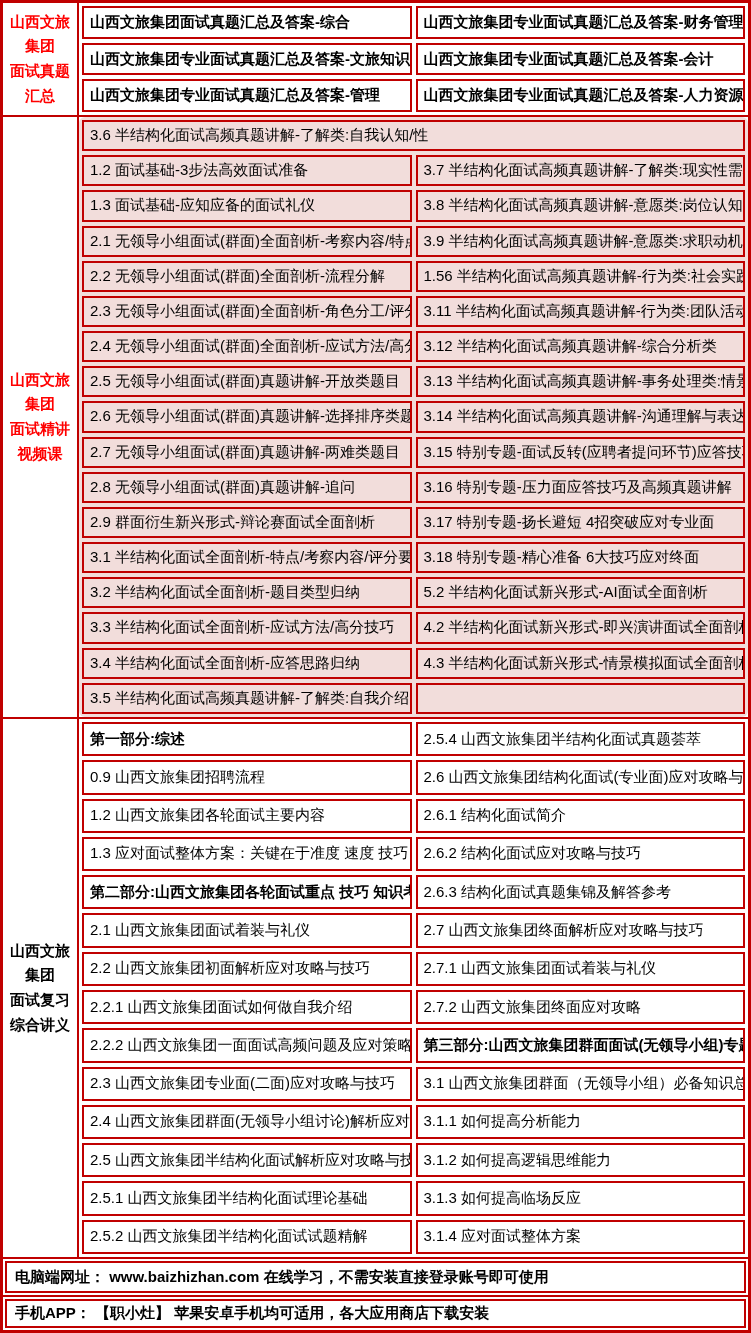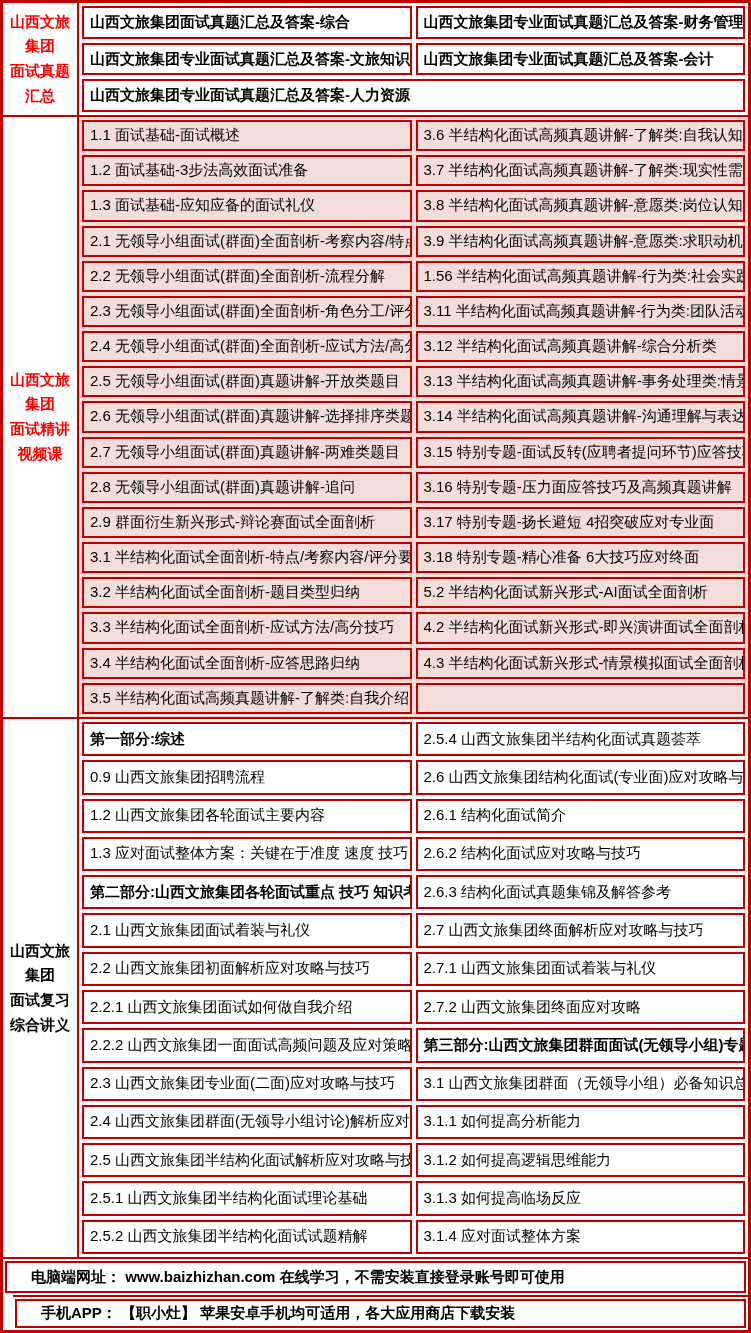--- a/index.html
+++ b/index.html
@@ -26,37 +26,38 @@
     font-weight:bold; font-size:15px; line-height:1.65;
     background:#ffffff;
   }
   .label-red { color:#FF0000; }
   .label-black { color:#000000; }
   .content {
     flex:1; min-width:0;
     display:flex; flex-direction:column;
     padding:1px;
     box-sizing:border-box;
+    border-radius:6px;
   }
   .section.pink .content, .section.pink .cell { background:#F2DDDB; }
   .section.white .content, .section.white .cell { background:#ffffff; }
   .row { flex:1; display:flex; min-height:0; }
   .slot { flex:1; min-width:0; display:flex; padding:2px; box-sizing:border-box; }
   .cell {
     flex:1; min-width:0;
     box-sizing:border-box;
     border:2px solid #C00000;
     display:flex; align-items:center;
     padding:0 2px 0 6px;
     font-size:15px; color:#000000;
     white-space:nowrap; overflow:hidden;
   }
   .cell.bold { font-weight:bold; }
   .footer-row { display:flex; box-sizing:border-box; padding:2px; min-height:0; }
-  .footer-row .cell { font-weight:bold; padding-left:24px; }
+  .footer-row .cell { font-weight:bold; padding-left:8px; }
 </style>
 </head>
 <body>
 
 <div class="sheet" id="sheet">
     <div class="section white" style="flex: 0 0 112px;">
       <div class="label-col label-red">
         <div>
           <div>山西文旅</div>
           <div>集团</div>
@@ -76,40 +77,40 @@
         <div class="row">
           <div class="slot">
             <div class="cell bold">山西文旅集团专业面试真题汇总及答案-文旅知识</div>
           </div>
           <div class="slot">
             <div class="cell bold">山西文旅集团专业面试真题汇总及答案-会计</div>
           </div>
         </div>
         <div class="row">
           <div class="slot">
+            <div class="cell bold">山西文旅集团专业面试真题汇总及答案-管理</div>
+          </div>
+          <div class="slot">
             <div class="cell bold">山西文旅集团专业面试真题汇总及答案-人力资源</div>
           </div>
         </div>
       </div>
     </div>
     <div class="section pink bordered" style="flex: 0 0 602px;">
       <div class="label-col label-red">
         <div>
           <div>山西文旅</div>
           <div>集团</div>
           <div>面试精讲</div>
           <div>视频课</div>
         </div>
       </div>
       <div class="content">
         <div class="row">
           <div class="slot">
-            <div class="cell">1.1 面试基础-面试概述</div>
-          </div>
-          <div class="slot">
             <div class="cell">3.6 半结构化面试高频真题讲解-了解类:自我认知/性</div>
           </div>
         </div>
         <div class="row">
           <div class="slot">
             <div class="cell">1.2 面试基础-3步法高效面试准备</div>
           </div>
           <div class="slot">
             <div class="cell">3.7 半结构化面试高频真题讲解-了解类:现实性需求</div>
           </div>
@@ -356,16 +357,16 @@
           </div>
           <div class="slot">
             <div class="cell">3.1.4 应对面试整体方案</div>
           </div>
         </div>
       </div>
     </div>
     <div class="footer-row bordered" style="flex: 0 0 38px;">
       <div class="cell bold">电脑端网址： www.baizhizhan.com 在线学习，不需安装直接登录账号即可使用</div>
     </div>
-    <div class="footer-row bordered" style="flex: 1 1 auto; margin-left: 10px;">
+    <div class="footer-row bordered" style="flex: 1 1 auto;">
       <div class="cell bold">手机APP： 【职小灶】 苹果安卓手机均可适用，各大应用商店下载安装</div>
     </div>
   </div>
 
 </body></html>

